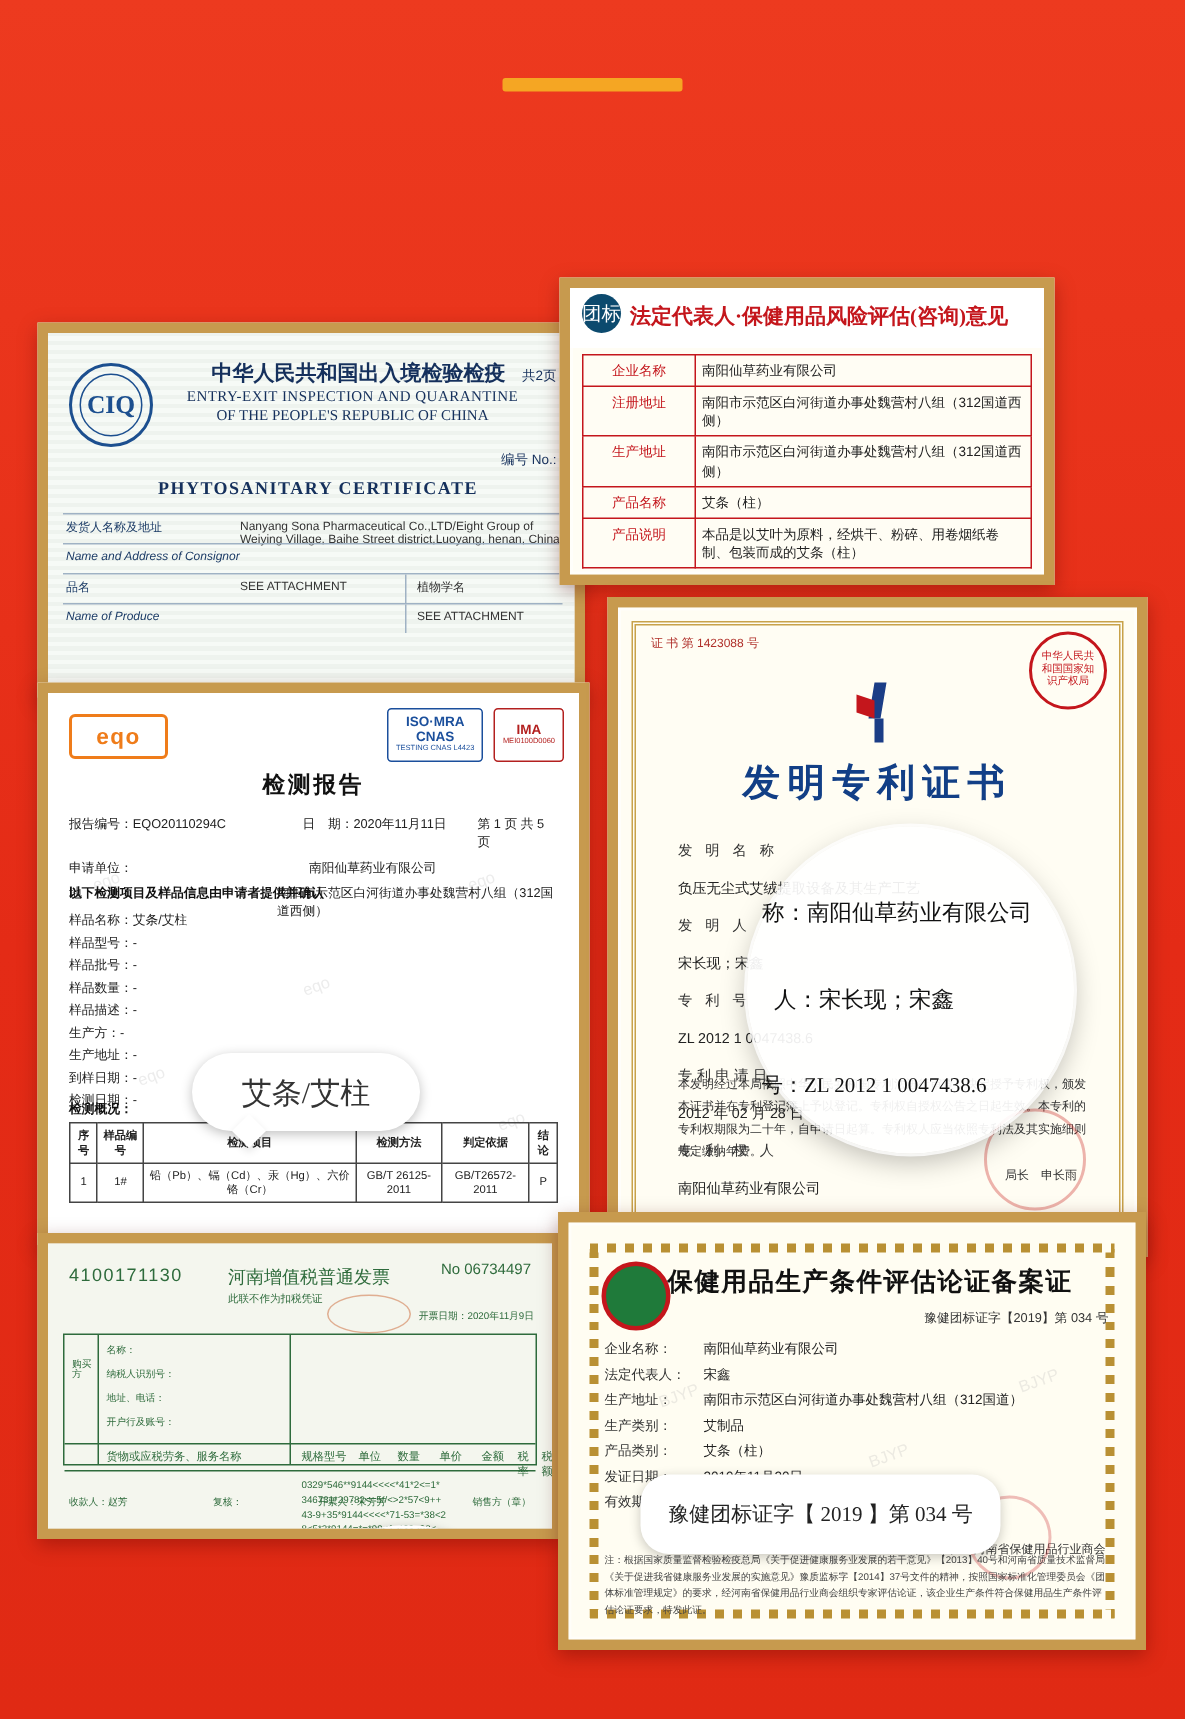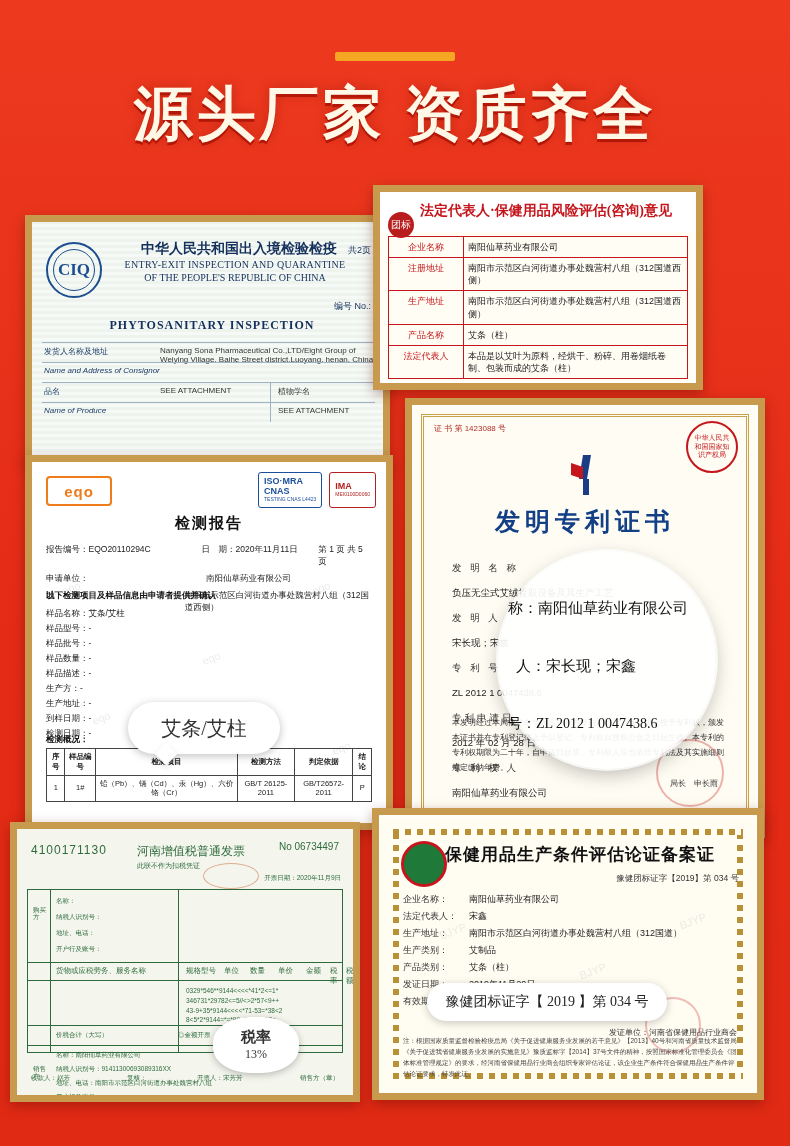--- a/index.html
+++ b/index.html
@@ -64,36 +64,36 @@
   #c1 .lab.en{font-style:italic;}
   #c1 .val{position:absolute;left:118px;top:3px;font-size:8px;color:#333;}
   #c1 .vdiv{position:absolute;left:228px;top:0;bottom:0;width:1px;background:#9fb2c4;}
   #c1 .rval{position:absolute;left:236px;top:3px;font-size:8px;color:#333;}
 
   
   #c2{left:373px;top:185px;width:330px;height:205px;background:#fffdf4;}
   #c2 .band{position:absolute;left:0;right:0;top:0;height:40px;background:#fff;}
   #c2 .c2title{position:absolute;left:40px;top:10px;right:8px;font-size:14px;font-weight:bold;
         color:#c4161c;font-family:"Liberation Serif",serif;}
-  #c2 .c2seal{position:absolute;left:8px;top:20px;width:26px;height:26px;border-radius:50%;
-        background:#b91c1c;color:#fff;font-size:10px;display:flex;align-items:center;
+  #c2 .c2seal{position:absolute;left:8px;top:4px;width:26px;height:26px;border-radius:50%;
+        background:#0c4a6e;color:#fff;font-size:13px;display:flex;align-items:center;
         justify-content:center;}
   #c2 table{position:absolute;left:8px;right:8px;top:44px;border-collapse:collapse;
         width:calc(100% - 16px);font-size:9px;color:#222;}
   #c2 td{border:1px solid #c4161c;padding:4px 4px;vertical-align:top;line-height:1.35;}
   #c2 td.k{width:66px;color:#c4161c;text-align:center;white-space:nowrap;}
 
   
   #c3{left:25px;top:455px;width:368px;height:375px;background:#fff;}
   #c3 .logo{position:absolute;left:14px;top:14px;width:62px;height:26px;
         border:2px solid #ef7c1a;border-radius:4px;color:#ef7c1a;font-size:15px;
         font-weight:bold;display:flex;align-items:center;justify-content:center;letter-spacing:1px;}
   #c3 .marks{position:absolute;right:10px;top:10px;display:flex;gap:7px;align-items:center;}
   #c3 .mk{height:30px;border:1px solid #1b4f9c;border-radius:3px;color:#1b4f9c;
-        font-size:9px;font-weight:bold;padding:2px 5px;display:flex;
+        font-size:9px;font-weight:bold;padding:2px 5px;display:flex;align-items:center;
         flex-direction:column;justify-content:center;line-height:1.1;}
   #c3 .mk.cnas{color:#1b4f9c;}
   #c3 .mk.ima{border-color:#b3201f;color:#b3201f;}
   #c3 .mk small{font-size:5px;font-weight:normal;}
   #c3 .rtitle{position:absolute;left:0;right:0;top:52px;text-align:center;
         font-size:15px;font-weight:bold;color:#111;letter-spacing:2px;}
   #c3 .meta{position:absolute;left:14px;right:14px;top:82px;font-size:8.5px;color:#222;}
   #c3 .meta .line{display:flex;gap:10px;margin-bottom:5px;}
   #c3 .meta .line span.a{width:150px;}
   #c3 .meta .line span.b{width:110px;}
@@ -137,21 +137,21 @@
   #c4 .magnify{position:absolute;left:86px;top:146px;width:218px;height:218px;border-radius:50%;
         background:rgba(255,255,255,.92);box-shadow:0 0 0 2px rgba(255,255,255,.8),0 6px 18px rgba(0,0,0,.25);
         z-index:6;}
   #c4 .magnify .ml{position:absolute;left:0;right:0;font-size:15px;color:#111;text-align:left;
         font-family:"Liberation Serif",serif;white-space:nowrap;}
   #c4 .magnify .m1{top:48px;left:10px;}
   #c4 .magnify .m2{top:106px;left:18px;}
   #c4 .magnify .m3{top:164px;left:10px;font-size:14px;}
 
   
-  #c5{left:10px;top:822px;width:350px;height:280px;background:#f3f5ef;}
+  #c5{left:25px;top:822px;width:350px;height:204px;background:#f3f5ef;}
   #c5 .iv{position:absolute;inset:0;background:#f4f6ee;}
   #c5 .ivtitle{position:absolute;left:120px;top:14px;font-size:12px;color:#2e6b3c;
         font-family:"Liberation Serif",serif;}
   #c5 .ivno{position:absolute;right:14px;top:12px;font-size:10px;color:#2e6b3c;}
   #c5 .ivcode{position:absolute;left:14px;top:14px;font-size:12px;color:#2e6b3c;letter-spacing:1px;}
   #c5 .ivsub{position:absolute;left:120px;top:32px;font-size:7px;color:#2e6b3c;}
   #c5 .ivstamp{position:absolute;left:186px;top:34px;width:54px;height:24px;border:1px solid #c63;
         border-radius:50%;opacity:.5;}
   #c5 .ivtable{position:absolute;left:10px;right:10px;top:60px;bottom:42px;border:1px solid #2e6b3c;}
   #c5 .ivtable .vline{position:absolute;top:0;bottom:0;width:1px;background:#2e6b3c;}
@@ -173,46 +173,45 @@
           repeating-linear-gradient(0deg,#b99033 0 6px,#fffdf2 6px 12px) left/6px 100% no-repeat,
           repeating-linear-gradient(0deg,#b99033 0 6px,#fffdf2 6px 12px) right/6px 100% no-repeat;}
   #c6 .hseal{position:absolute;left:22px;top:26px;width:40px;height:40px;border-radius:50%;
         background:#1f7a3a;border:3px solid #c4161c;}
   #c6 .htitle{position:absolute;left:66px;top:28px;right:18px;font-size:17px;font-weight:bold;
         color:#111;letter-spacing:1px;font-family:"Liberation Serif",serif;}
   #c6 .hcode{position:absolute;right:18px;top:58px;font-size:8.5px;color:#333;}
   #c6 .hrows{position:absolute;left:24px;right:18px;top:76px;font-size:9px;color:#222;line-height:17px;}
   #c6 .hrows .r{display:flex;}
   #c6 .hrows .r .k{width:66px;color:#333;}
-  #c6 .hbubble{position:absolute;left:48px;top:168px;width:240px;height:38px;background:#fff;
+  #c6 .hbubble{position:absolute;left:48px;top:168px;width:240px;height:53px;background:#fff;
         border-radius:19px;box-shadow:0 2px 8px rgba(0,0,0,.22);display:flex;align-items:center;
         justify-content:center;font-size:14px;color:#222;z-index:5;
         font-family:"Liberation Serif",serif;}
   #c6 .hsign{position:absolute;right:20px;top:212px;font-size:8px;color:#333;}
   #c6 .hfoot{position:absolute;left:24px;right:18px;bottom:14px;font-size:6.5px;color:#444;line-height:11px;}
   #c6 .hseal2{position:absolute;right:56px;bottom:40px;width:52px;height:52px;border-radius:50%;
         border:2px solid rgba(196,22,28,.5);opacity:.55;}
 </style>
 </head>
 <body>
 
 <div class="page">
 
   <div class="header">
     <div class="hdr-bar"></div>
-    <div class="hdr-title">源头厂家 资质齐全</div>
   </div>
 
   <div class="frame" id="c1">
     <div class="inner c1body">
       <div class="stamp">CIQ</div>
       <div class="t-cn">中华人民共和国出入境检验检疫</div>
       <div class="t-en1">ENTRY-EXIT INSPECTION AND QUARANTINE</div>
       <div class="t-en2">OF THE PEOPLE'S REPUBLIC OF CHINA</div>
-      <div class="t-big2">PHYTOSANITARY INSPECTION</div>
+      <div class="t-big2">PHYTOSANITARY CERTIFICATE</div>
       <div class="rt1">共2页</div>
       <div class="rt2">编号 No.:</div>
       <div class="rows">
         <div class="row">
           <div class="lab">发货人名称及地址</div>
           <div class="val">Nanyang Sona Pharmaceutical Co.,LTD/Eight Group of Weiying Village, Baihe Street district,Luoyang, henan, China</div>
         </div>
         <div class="row">
           <div class="lab en">Name and Address of Consignor</div>
         </div>
@@ -249,21 +248,21 @@
         </tr>
         <tr>
           <td class="k">生产地址</td>
           <td>南阳市示范区白河街道办事处魏营村八组（312国道西侧）</td>
         </tr>
         <tr>
           <td class="k">产品名称</td>
           <td>艾条（柱）</td>
         </tr>
         <tr>
-          <td class="k">法定代表人</td>
+          <td class="k">产品说明</td>
           <td>本品是以艾叶为原料，经烘干、粉碎、用卷烟纸卷制、包装而成的艾条（柱）</td>
         </tr>
       </tbody>
         </table>
     </div>
   </div>
 
   <div class="frame" id="c3">
     <div class="inner">
       <div class="wm" style="left:30px;top:120px;">eqo</div>

